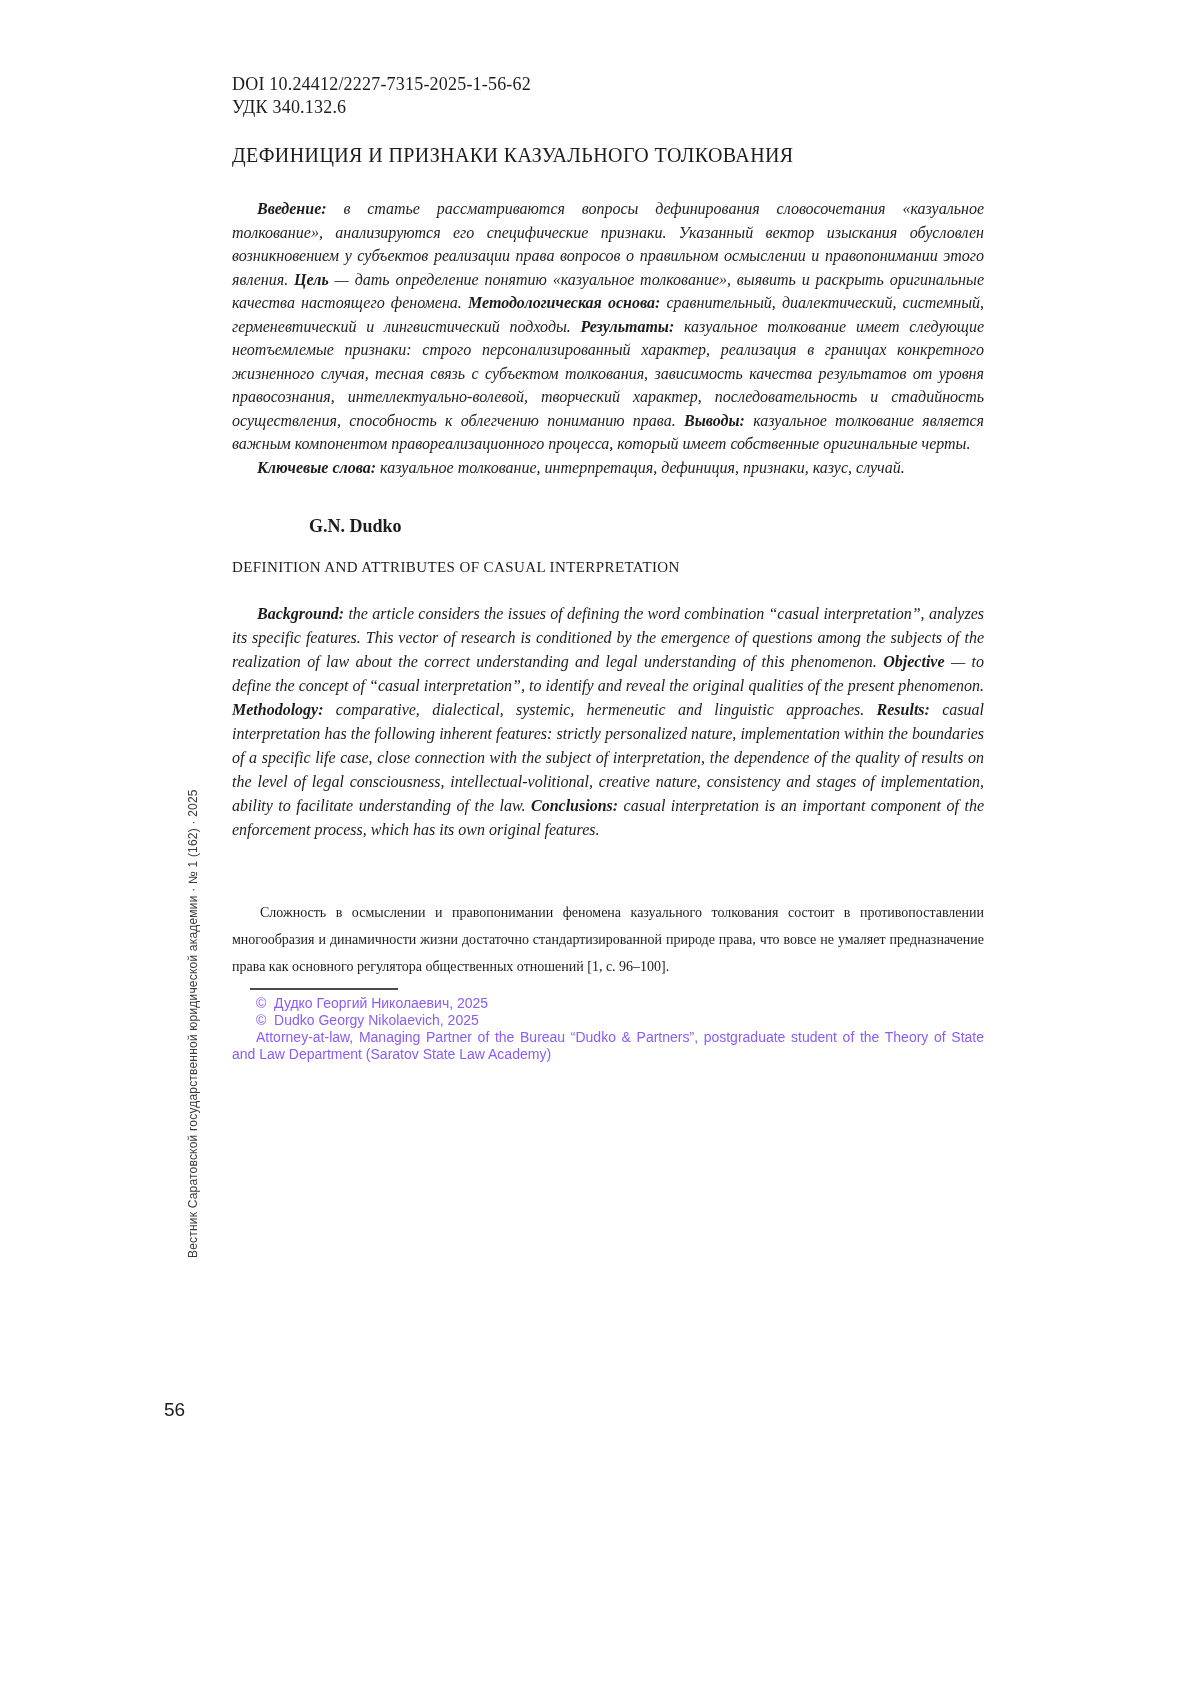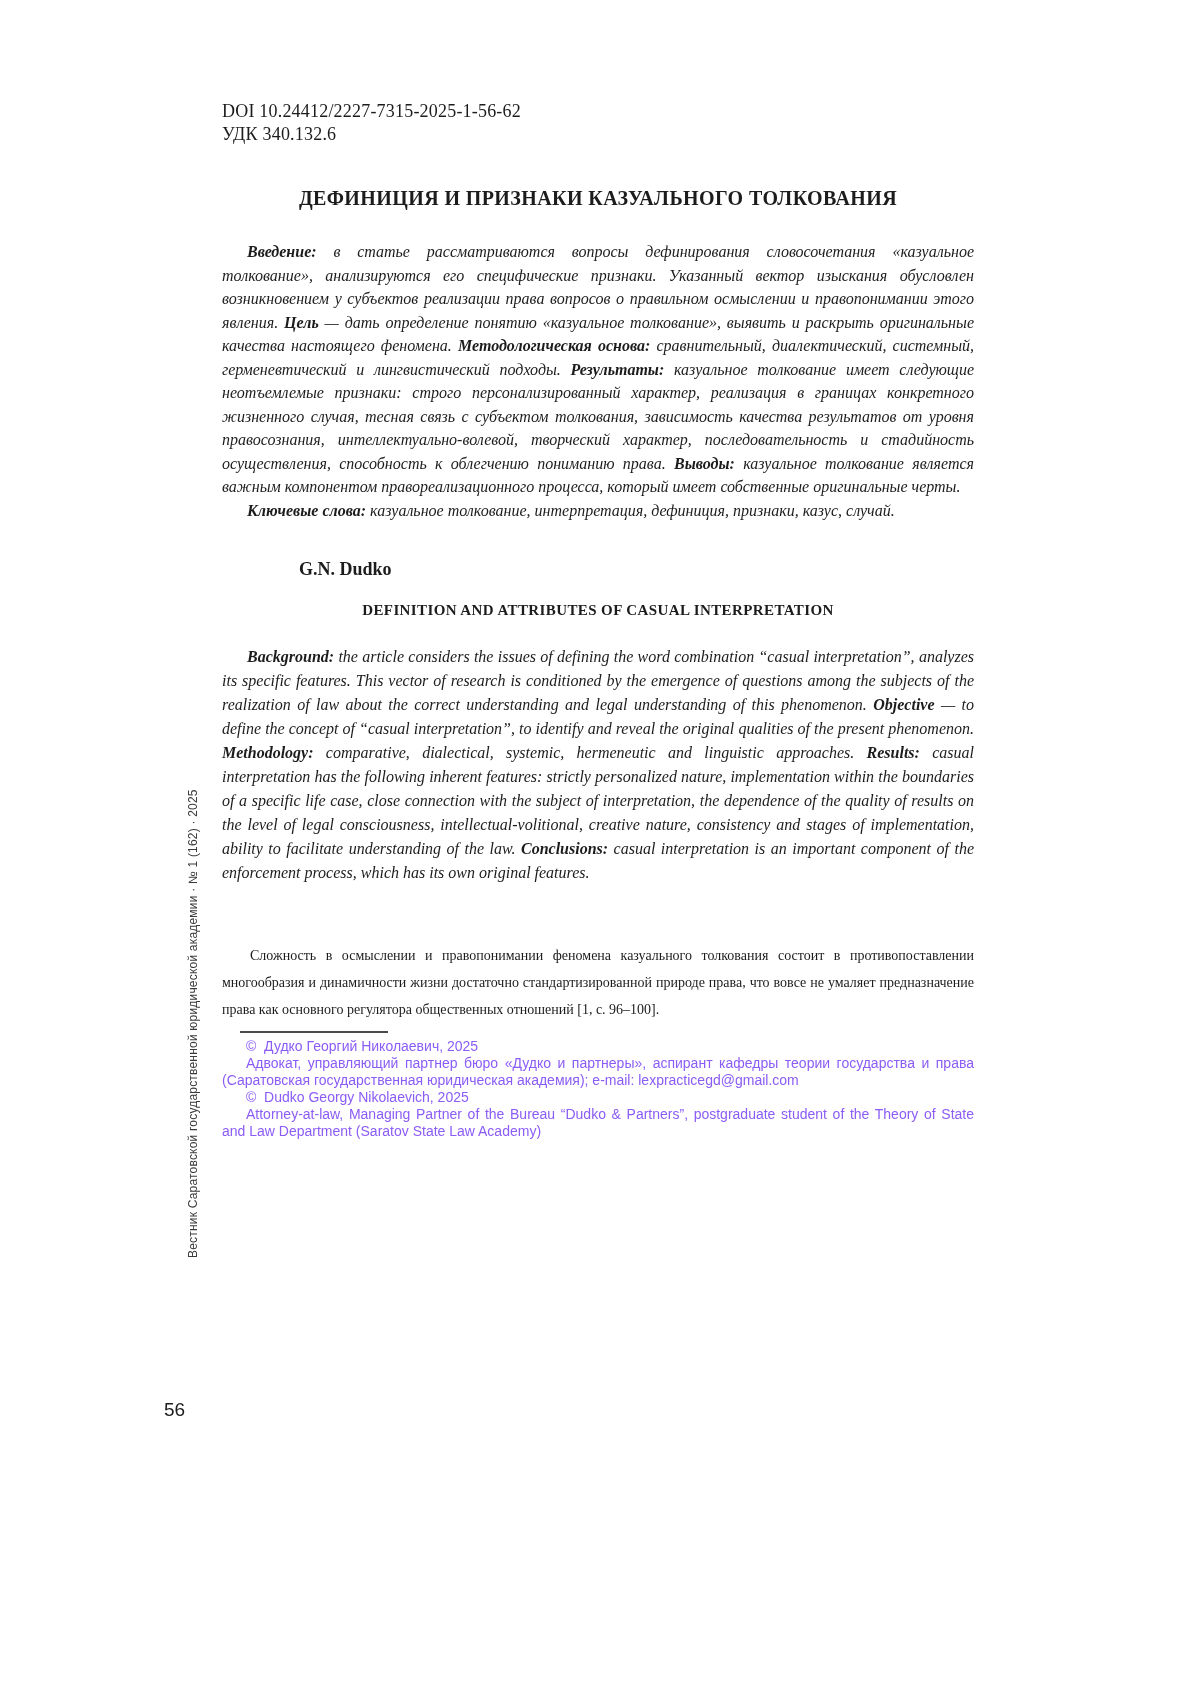--- a/index.html
+++ b/index.html
@@ -12,45 +12,45 @@
     position: relative;
     width: 1200px;
     height: 1698px;
     background: #ffffff;
     color: #1c1c1c;
     font-family: "Liberation Serif", "DejaVu Serif", serif;
     overflow: hidden;
   }
   .content {
     position: absolute;
-    left: 222px;
+    left: 232px;
     top: 0;
     width: 752px;
-    padding-top: 100px;
+    padding-top: 73px;
     box-sizing: content-box;
   }
   .content p { margin: 0; }
 
   .doi-line, .udc-line {
     font-size: 18px;
     line-height: 23px;
     letter-spacing: 0.2px;
   }
   .author {
     margin-top: 37px !important;
     margin-left: 77px !important;
     font-size: 18px;
     font-weight: bold;
     line-height: 23px;
   }
   .article-title {
-    margin: 40px 0 0 0;
-    text-align: center;
+    margin: 24px 0 0 0;
+    text-align: left;
     font-size: 20px;
-    font-weight: bold;
+    font-weight: normal;
     line-height: 24px;
     letter-spacing: 0.4px;
   }
   .article-title.en {
     margin-top: 17px;
     font-size: 15px;
   }
   .author.en { margin-top: 36px !important; }
 
   .abstract {
@@ -153,19 +153,18 @@
     <h2 class="article-title en">DEFINITION AND ATTRIBUTES OF CASUAL INTERPRETATION</h2>
 
     <p class="abstract en"><b>Background:</b> the article considers the issues of defining the word combination “casual interpretation”, analyzes its specific features. This vector of research is conditioned by the emergence of questions among the subjects of the realization of law about the correct understanding and legal understanding of this phenomenon. <b>Objective</b> — to define the concept of “casual interpretation”, to identify and reveal the original qualities of the present phenomenon. <b>Methodology:</b> comparative, dialectical, systemic, hermeneutic and linguistic approaches. <b>Results:</b> casual interpretation has the following inherent features: strictly personalized nature, implementation within the boundaries of a specific life case, close connection with the subject of interpretation, the dependence of the quality of results on the level of legal consciousness, intellectual-volitional, creative nature, consistency and stages of implementation, ability to facilitate understanding of the law. <b>Conclusions:</b> casual interpretation is an important component of the enforcement process, which has its own original features.</p>
 
 
     <p class="body-paragraph">Сложность в осмыслении и правопонимании феномена казуального толкования состоит в противопоставлении многообразия и динамичности жизни достаточно стандартизированной природе права, что вовсе не умаляет предназначение права как основного регулятора общественных отношений [1, с. 96–100].</p>
 
     <div class="footnote-block">
       <div class="footnote-rule"></div>
       <p>©&nbsp; Дудко Георгий Николаевич, 2025</p>
-      <p>Адвокат, управляющий партнер бюро «Дудко и партнеры», аспирант кафедры теории государства и права (Саратовская государственная юридическая академия); e-mail: lexpracticegd@gmail.com</p>
       <p>©&nbsp; Dudko Georgy Nikolaevich, 2025</p>
       <p>Attorney-at-law, Managing Partner of the Bureau “Dudko &amp; Partners”, postgraduate student of the Theory of State and Law Department (Saratov State Law Academy)</p>
     </div>
 
   </div>
 </div>
 
 </body></html>

